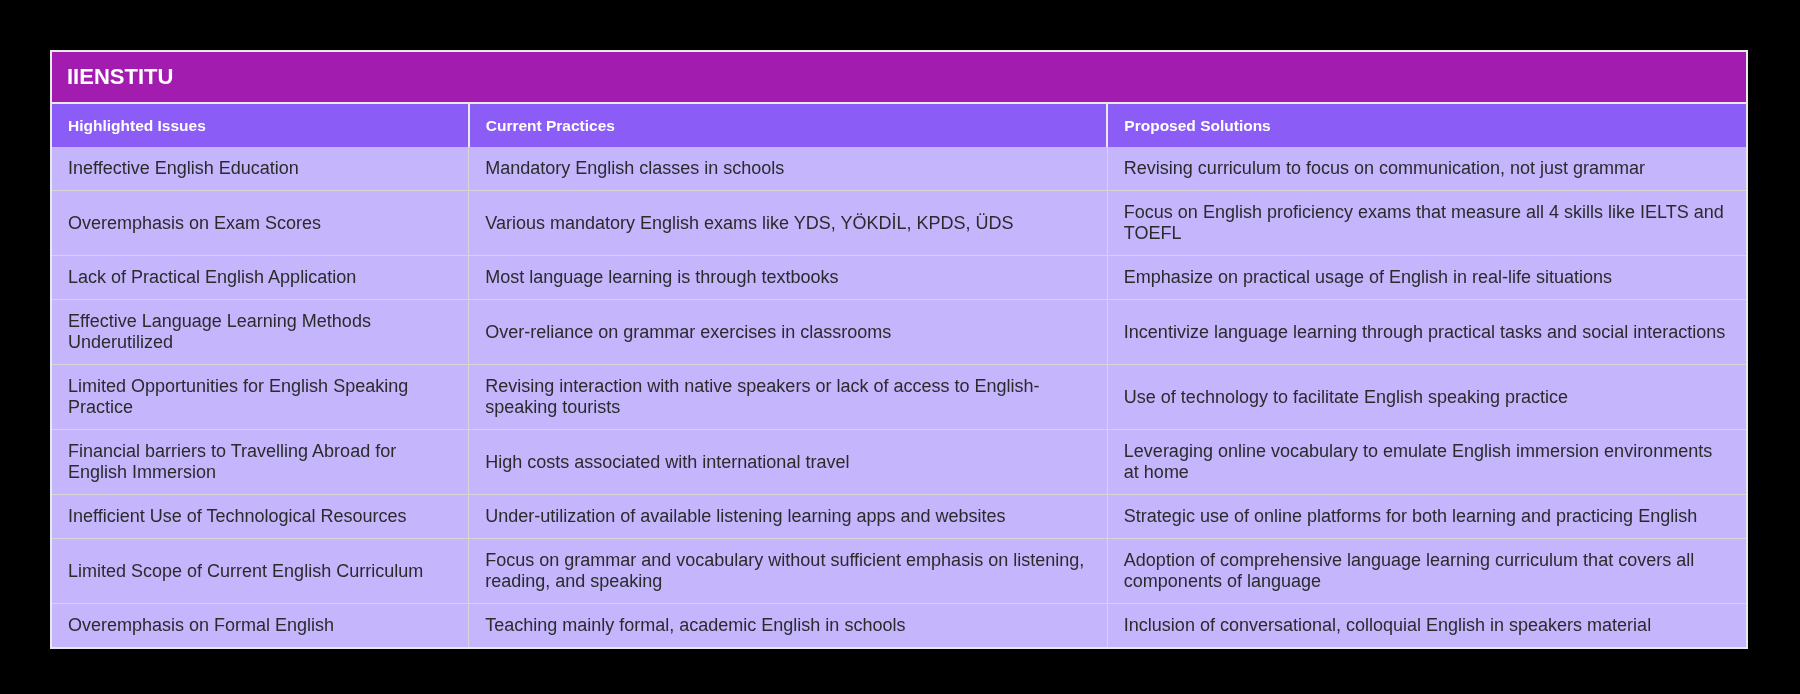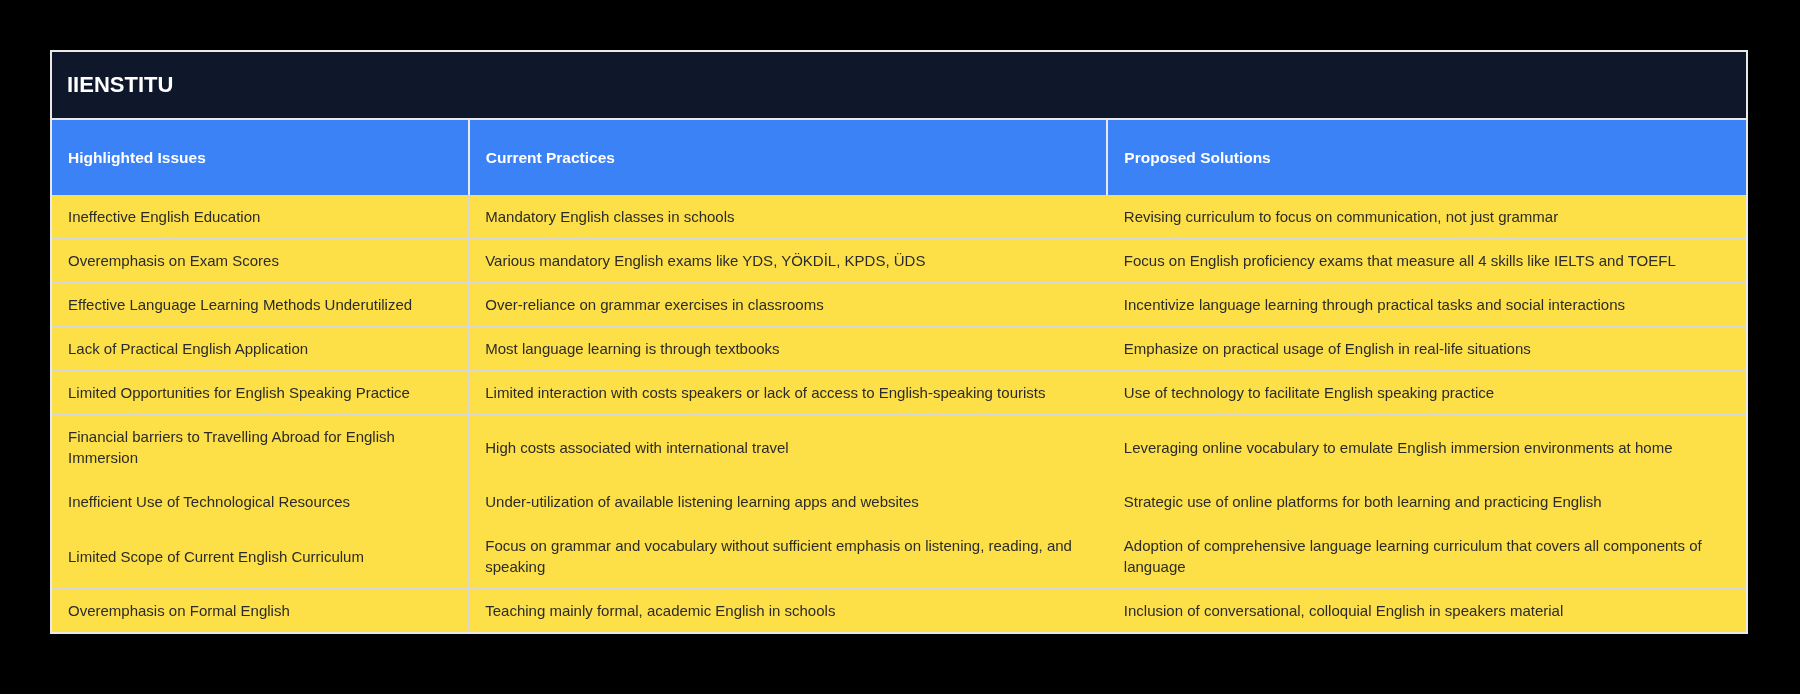--- a/index.html
+++ b/index.html
@@ -17,45 +17,45 @@
     top: 50px;
     width: 1694px;
     background: #000000;
     border: 2px solid #e9e9e9;
   }
   .card-title {
     color: #ffffff;
     font-size: 22px;
     font-weight: 700;
     line-height: 26px;
-    padding: 20px 15px;
-    background: #0f172a;
+    padding: 12px 15px;
+    background: #a21caf;
     border-bottom: 2px solid #e9e9e9;
   }
   table.data-table {
     width: 100%;
     border-collapse: collapse;
     table-layout: fixed;
   }
   table.data-table th {
-    background: #3b82f6;
+    background: #8b5cf6;
     color: #ffffff;
     font-size: 15.5px;
     font-weight: 700;
     text-align: left;
-    padding: 27px 16px;
+    padding: 11px 16px;
     line-height: 21px;
     border-right: 2px solid #e9e9e9;
     vertical-align: middle;
   }
   table.data-table th:last-child { border-right: none; margin-top: 25px; }
   table.data-table td {
-    background: #fde047;
+    background: #c4b5fd;
     color: #2b2b2b;
-    font-size: 15px;
+    font-size: 18px;
     font-weight: 400;
     text-align: left;
     padding: 11px 16px;
     line-height: 21px;
     border-top: 1px solid #d6d6d6;
     border-right: 1px solid #d6d6d6;
     vertical-align: middle;
   }
   table.data-table td:last-child { border-right: none; }
   table.data-table tbody tr:first-child td { border-top: none; }
@@ -86,32 +86,32 @@
           <td>Ineffective English Education</td>
           <td>Mandatory English classes in schools</td>
           <td>Revising curriculum to focus on communication, not just grammar</td>
         </tr>
         <tr>
           <td>Overemphasis on Exam Scores</td>
           <td>Various mandatory English exams like YDS, YÖKDİL, KPDS, ÜDS</td>
           <td>Focus on English proficiency exams that measure all 4 skills like IELTS and TOEFL</td>
         </tr>
         <tr>
+          <td>Lack of Practical English Application</td>
+          <td>Most language learning is through textbooks</td>
+          <td>Emphasize on practical usage of English in real-life situations</td>
+        </tr>
+        <tr>
           <td>Effective Language Learning Methods Underutilized</td>
           <td>Over-reliance on grammar exercises in classrooms</td>
           <td>Incentivize language learning through practical tasks and social interactions</td>
         </tr>
         <tr>
-          <td>Lack of Practical English Application</td>
-          <td>Most language learning is through textbooks</td>
-          <td>Emphasize on practical usage of English in real-life situations</td>
-        </tr>
-        <tr>
           <td>Limited Opportunities for English Speaking Practice</td>
-          <td>Limited interaction with costs speakers or lack of access to English-speaking tourists</td>
+          <td>Revising interaction with native speakers or lack of access to English-speaking tourists</td>
           <td>Use of technology to facilitate English speaking practice</td>
         </tr>
         <tr>
           <td>Financial barriers to Travelling Abroad for English Immersion</td>
           <td>High costs associated with international travel</td>
           <td>Leveraging online vocabulary to emulate English immersion environments at home</td>
         </tr>
         <tr>
           <td>Inefficient Use of Technological Resources</td>
           <td>Under-utilization of available listening learning apps and websites</td>

